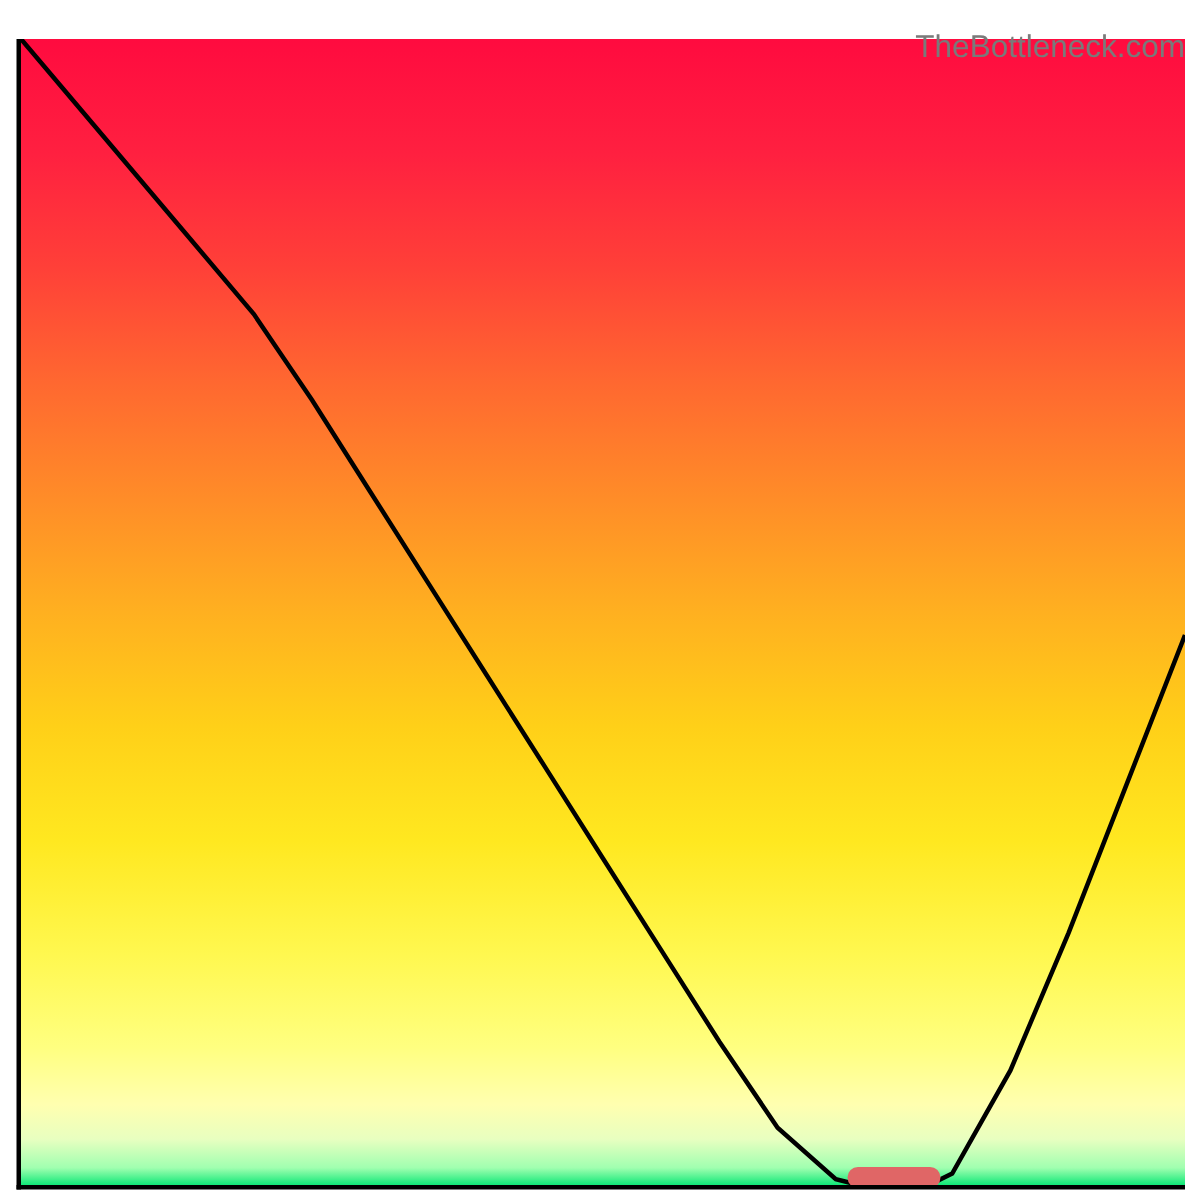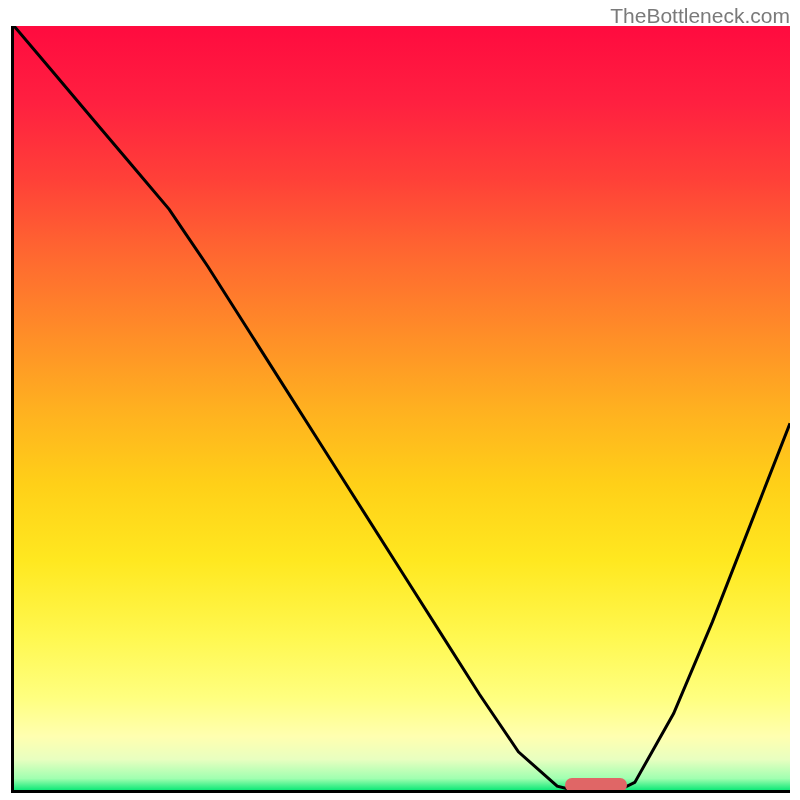--- a/index.html
+++ b/index.html
@@ -6,21 +6,21 @@
     margin: 0;
     padding: 0;
     width: 800px;
     height: 800px;
     background: #ffffff;
     position: relative;
     font-family: Arial, sans-serif;
   }
   .watermark {
     position: absolute;
-    top: 4px;
+    top: 20px;
     right: 10px;
     color: #7a7a7a;
     font-size: 21px;
     font-weight: 500;
     z-index: 10;
   }
   .chart-container {
     position: absolute;
     left: 11px;
     top: 26px;

